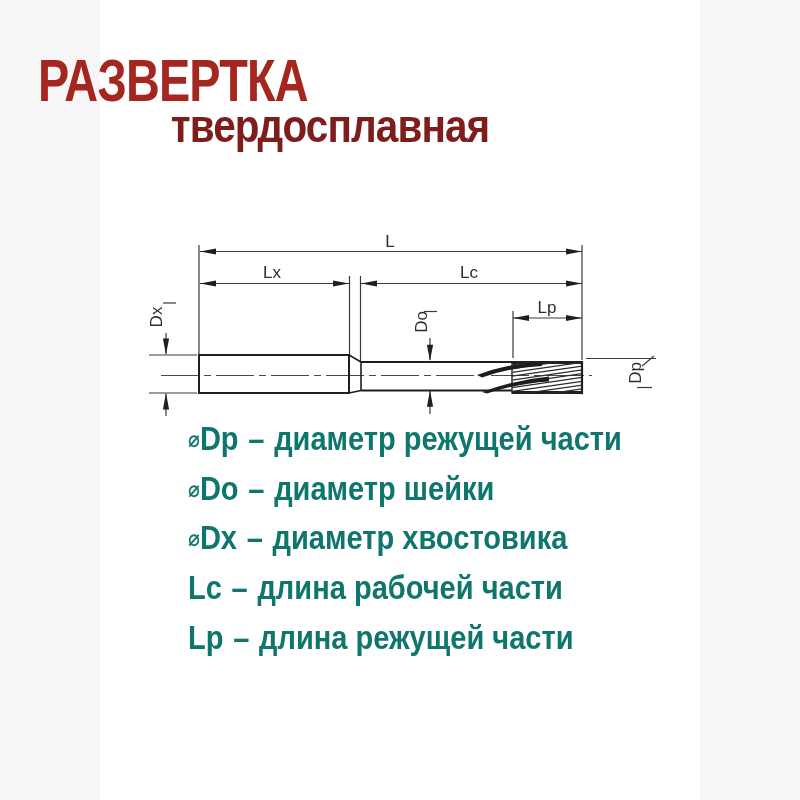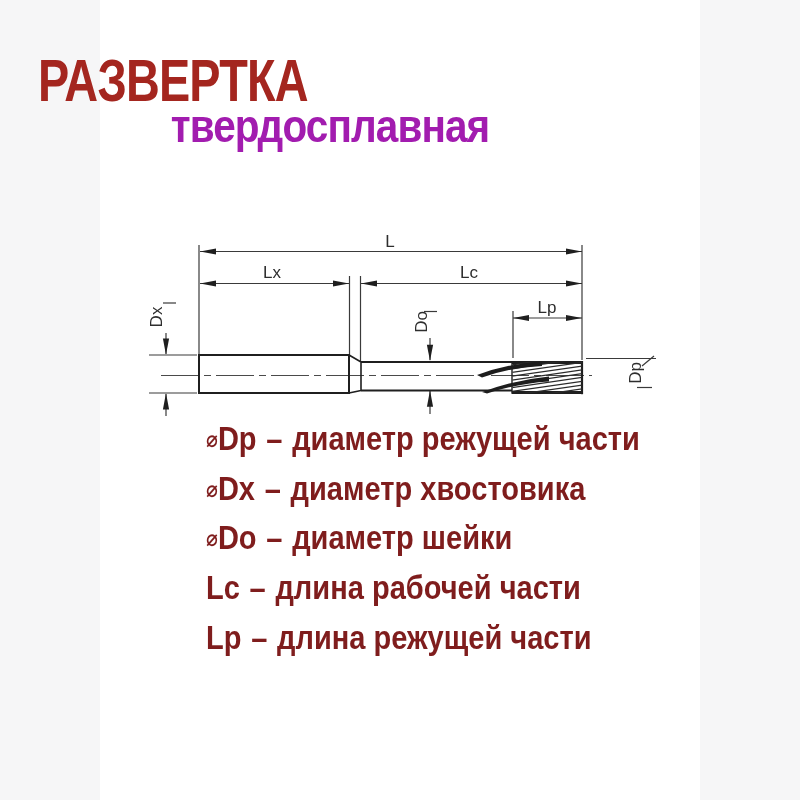--- a/index.html
+++ b/index.html
@@ -1,26 +1,26 @@
 <!DOCTYPE html>
 <html><head>
 <meta charset="utf-8">
 <style>
   html,body{margin:0;padding:0;}
   body{width:800px;height:800px;background:#f6f6f7;font-family:"Liberation Sans","DejaVu Sans",sans-serif;overflow:hidden;}
   #stage{position:relative;width:800px;height:800px;}
   .card{position:absolute;left:100px;top:0;width:600px;height:800px;background:#ffffff;}
   .title{position:absolute;left:0;top:51px;width:800px;line-height:60px;}
   .title span{display:inline-block;font-size:60px;font-weight:800;letter-spacing:-1px;color:#a4261f;transform:scaleX(0.78);transform-origin:center;white-space:nowrap;}
-  .subtitle{position:absolute;left:0;top:107px;width:660px;text-align:center;color:#a21caf;}
+  .subtitle{position:absolute;left:0;top:107px;width:660px;text-align:center;color:#7f1d1d;}
   .subtitle div{line-height:38px;}
   .subtitle div span{display:inline-block;font-size:46px;font-weight:700;letter-spacing:-1px;transform:scaleX(0.88);transform-origin:center;white-space:nowrap;}
   .drawing{position:absolute;left:0;top:0;width:800px;height:800px;}
   svg text{font-family:"Liberation Sans","DejaVu Sans",sans-serif;font-size:17px;font-weight:500;fill:#2e2e2e;}
-  .legend{position:absolute;left:206px;top:414px;color:#7f1d1d;}
+  .legend{position:absolute;left:188px;top:414px;color:#0f766e;}
   .legend .row{line-height:49.7px;height:49.7px;white-space:nowrap;}
   .legend .row .inner{display:inline-block;font-size:33px;font-weight:700;transform:scaleX(0.88);transform-origin:left center;}
   .legend .dia{font-size:0.68em;vertical-align:0.12em;font-weight:700;}
   .legend .sep{margin:0 11px;}
 </style>
 </head>
 <body>
 
 <div id="stage">
   <div class="card"></div>
@@ -112,18 +112,18 @@
     <text x="272" y="278" text-anchor="middle">Lx</text>
     <text x="469" y="278" text-anchor="middle">Lc</text>
     <text x="547" y="313" text-anchor="middle">Lp</text>
     <text transform="translate(162,317) rotate(-90)" text-anchor="middle">Dx</text>
     <text transform="translate(427,322) rotate(-90)" text-anchor="middle">Do</text>
     <text transform="translate(641,373) rotate(-90)" text-anchor="middle">Dp</text>
   </svg>
 
   <div class="legend">
     <div class="row"><span class="inner"><span class="dia">⌀</span><span>Dp</span><span class="sep">–</span><span>диаметр режущей части</span></span></div>
+    <div class="row"><span class="inner"><span class="dia">⌀</span><span>Do</span><span class="sep">–</span><span>диаметр шейки</span></span></div>
     <div class="row"><span class="inner"><span class="dia">⌀</span><span>Dx</span><span class="sep">–</span><span>диаметр хвостовика</span></span></div>
-    <div class="row"><span class="inner"><span class="dia">⌀</span><span>Do</span><span class="sep">–</span><span>диаметр шейки</span></span></div>
     <div class="row"><span class="inner"><span>Lc</span><span class="sep">–</span><span>длина рабочей части</span></span></div>
     <div class="row"><span class="inner"><span>Lp</span><span class="sep">–</span><span>длина режущей части</span></span></div>
   </div>
 </div>
 
 </body></html>

